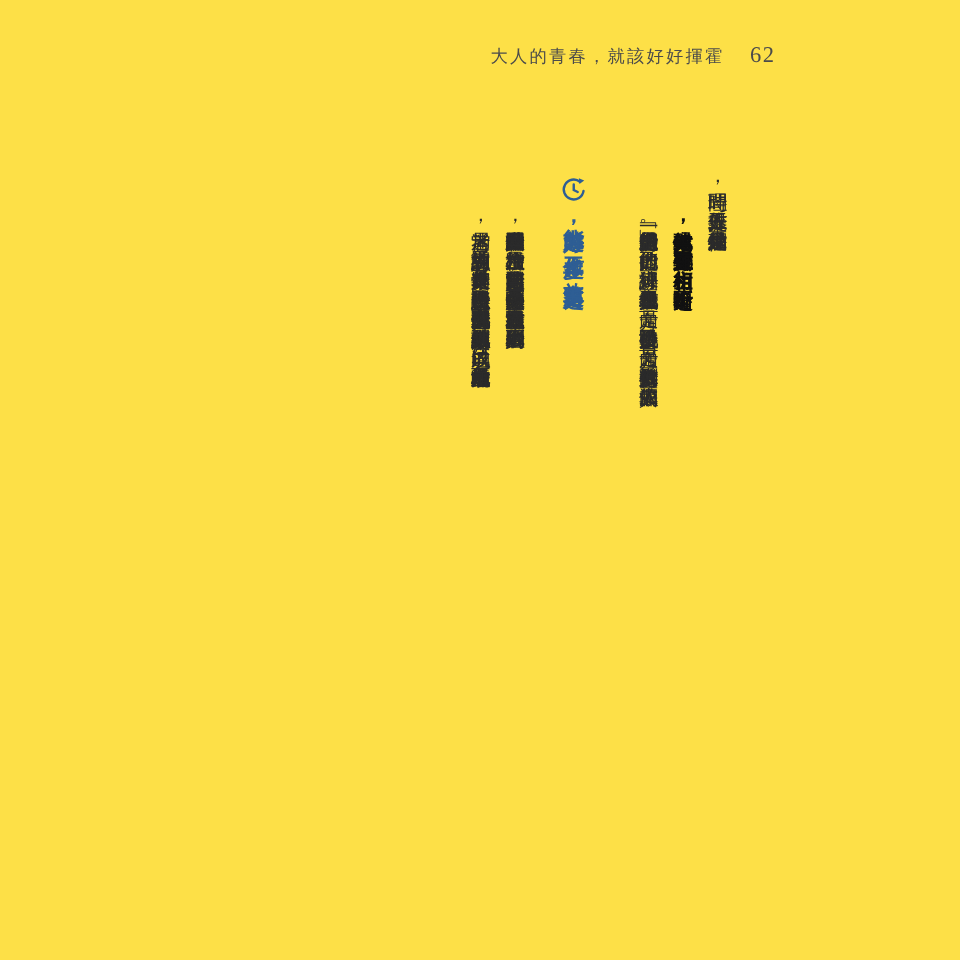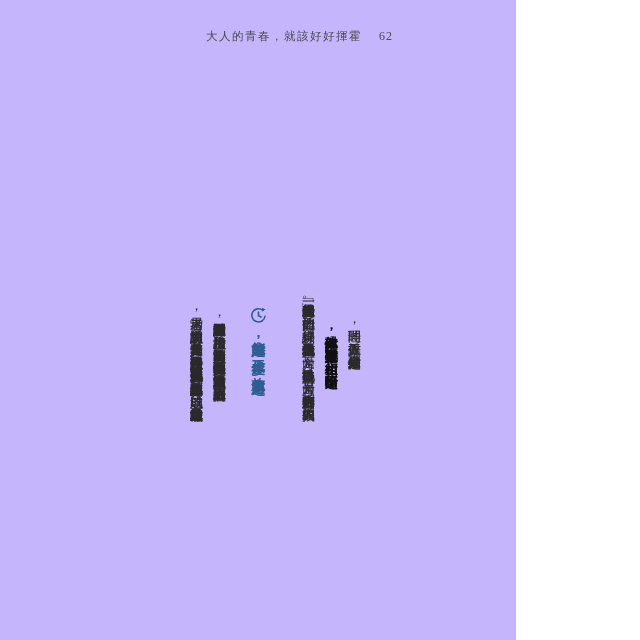--- a/index.html
+++ b/index.html
@@ -3,29 +3,29 @@
 <meta charset="utf-8">
 <style>
   html,body{margin:0;padding:0;}
   body{
     width:640px;height:640px;
     background:#ffffff;
     font-family:"Liberation Serif","DejaVu Serif",serif;
     overflow:hidden;
   }
   .page{
-    position:relative;width:516px;height:640px;background:#c4b5fd;text-align:center;
+    position:relative;width:640px;height:640px;background:#fde047;
   }
   
   .running-head{
     position:absolute;top:29px;right:123px;
     display:flex;align-items:baseline;gap:17px;
     font-size:11.5px;color:#4b4b4b;letter-spacing:1.5px;
   }
-  .running-head .page-num{letter-spacing:1px;font-size:12px;color:#4b4b4b;}
+  .running-head .page-num{letter-spacing:1px;font-size:15px;color:#4b4b4b;}
   
   .text-block{
     position:absolute;top:118px;right:150px;height:442px;
     writing-mode:vertical-rl;
     color:#2b2b2b;
     font-size:13px;line-height:23px;letter-spacing:0;
   }
   .para{margin:0;}
   .para.indent{text-indent:2em;}
   .para.em{

